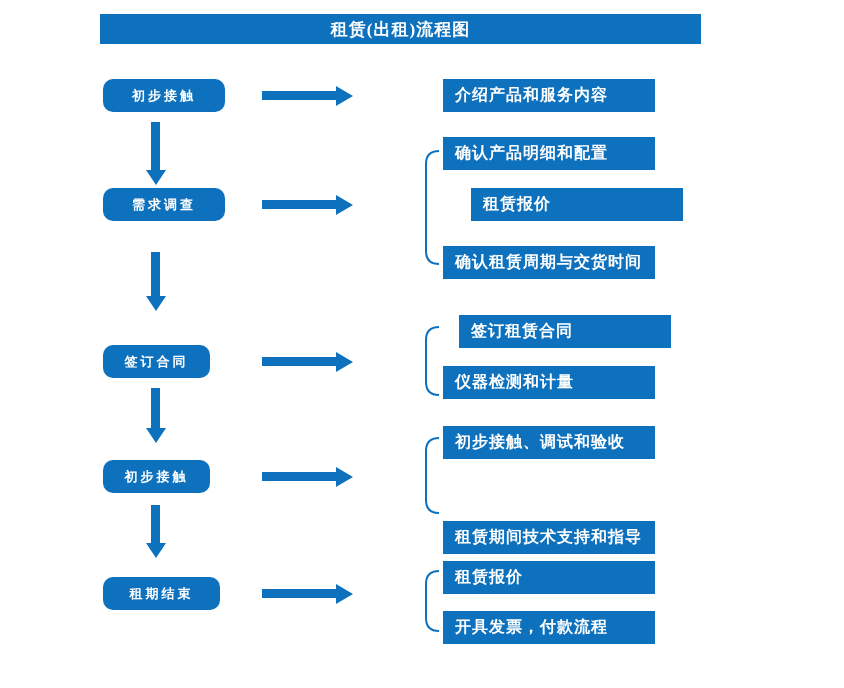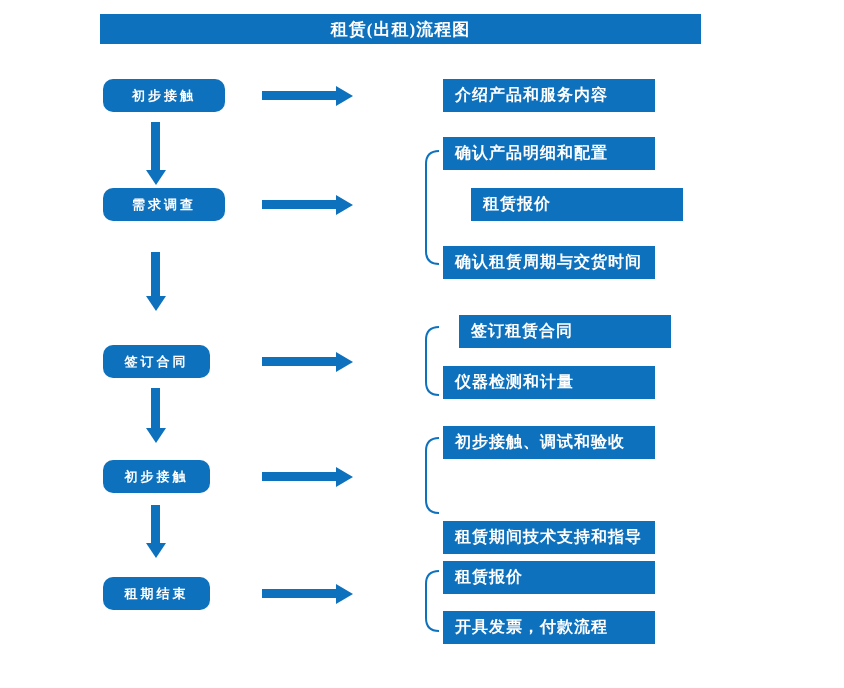--- a/index.html
+++ b/index.html
@@ -67,21 +67,21 @@
 <body>
 
 <div class="canvas">
 
   <div class="title-bar">租赁(出租)流程图</div>
 
   <div class="step-box" style="left:103px; top:79px;  width:122px;">初步接触</div>
   <div class="step-box" style="left:103px; top:188px; width:122px;">需求调查</div>
   <div class="step-box" style="left:103px; top:345px; width:107px;">签订合同</div>
   <div class="step-box" style="left:103px; top:460px; width:107px;">初步接触</div>
-  <div class="step-box" style="left:103px; top:577px; width:107px;">租期结束</div>
+  <div class="step-box" style="left:103px; top:577px; width:117px;">租期结束</div>
 
   <div class="h-arrow" style="top:91px;"></div>
   <div class="h-arrow" style="top:200px;"></div>
   <div class="h-arrow" style="top:357px;"></div>
   <div class="h-arrow" style="top:472px;"></div>
   <div class="h-arrow" style="top:589px;"></div>
 
   <div class="v-arrow" style="top:122px; height:48px;"></div>
   <div class="v-arrow" style="top:252px; height:44px;"></div>
   <div class="v-arrow" style="top:388px; height:40px;"></div>

